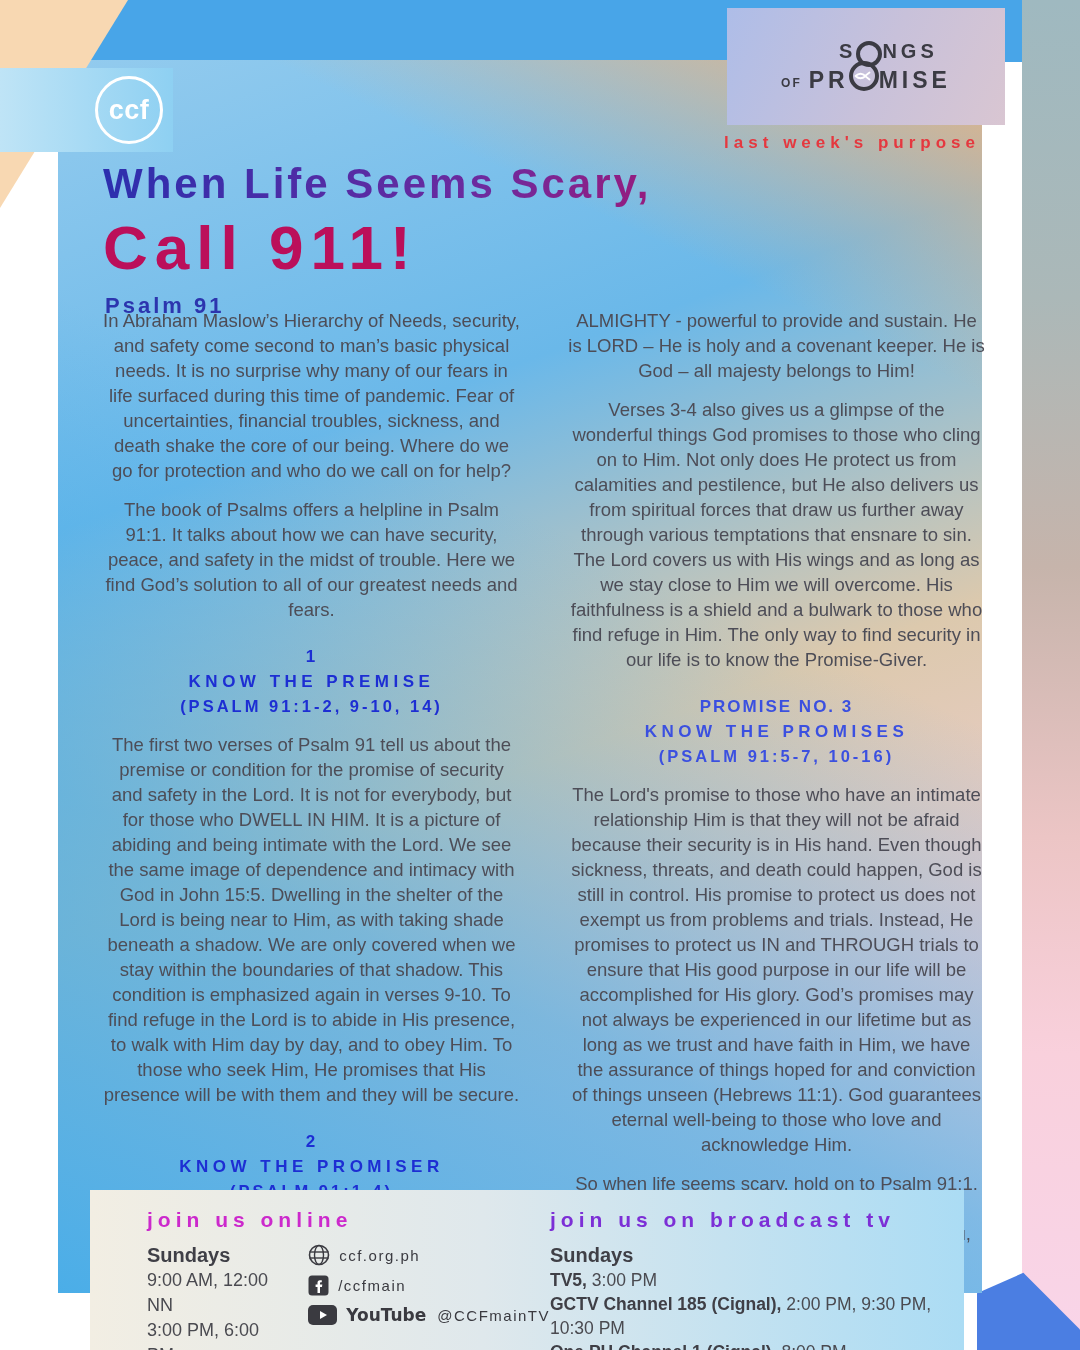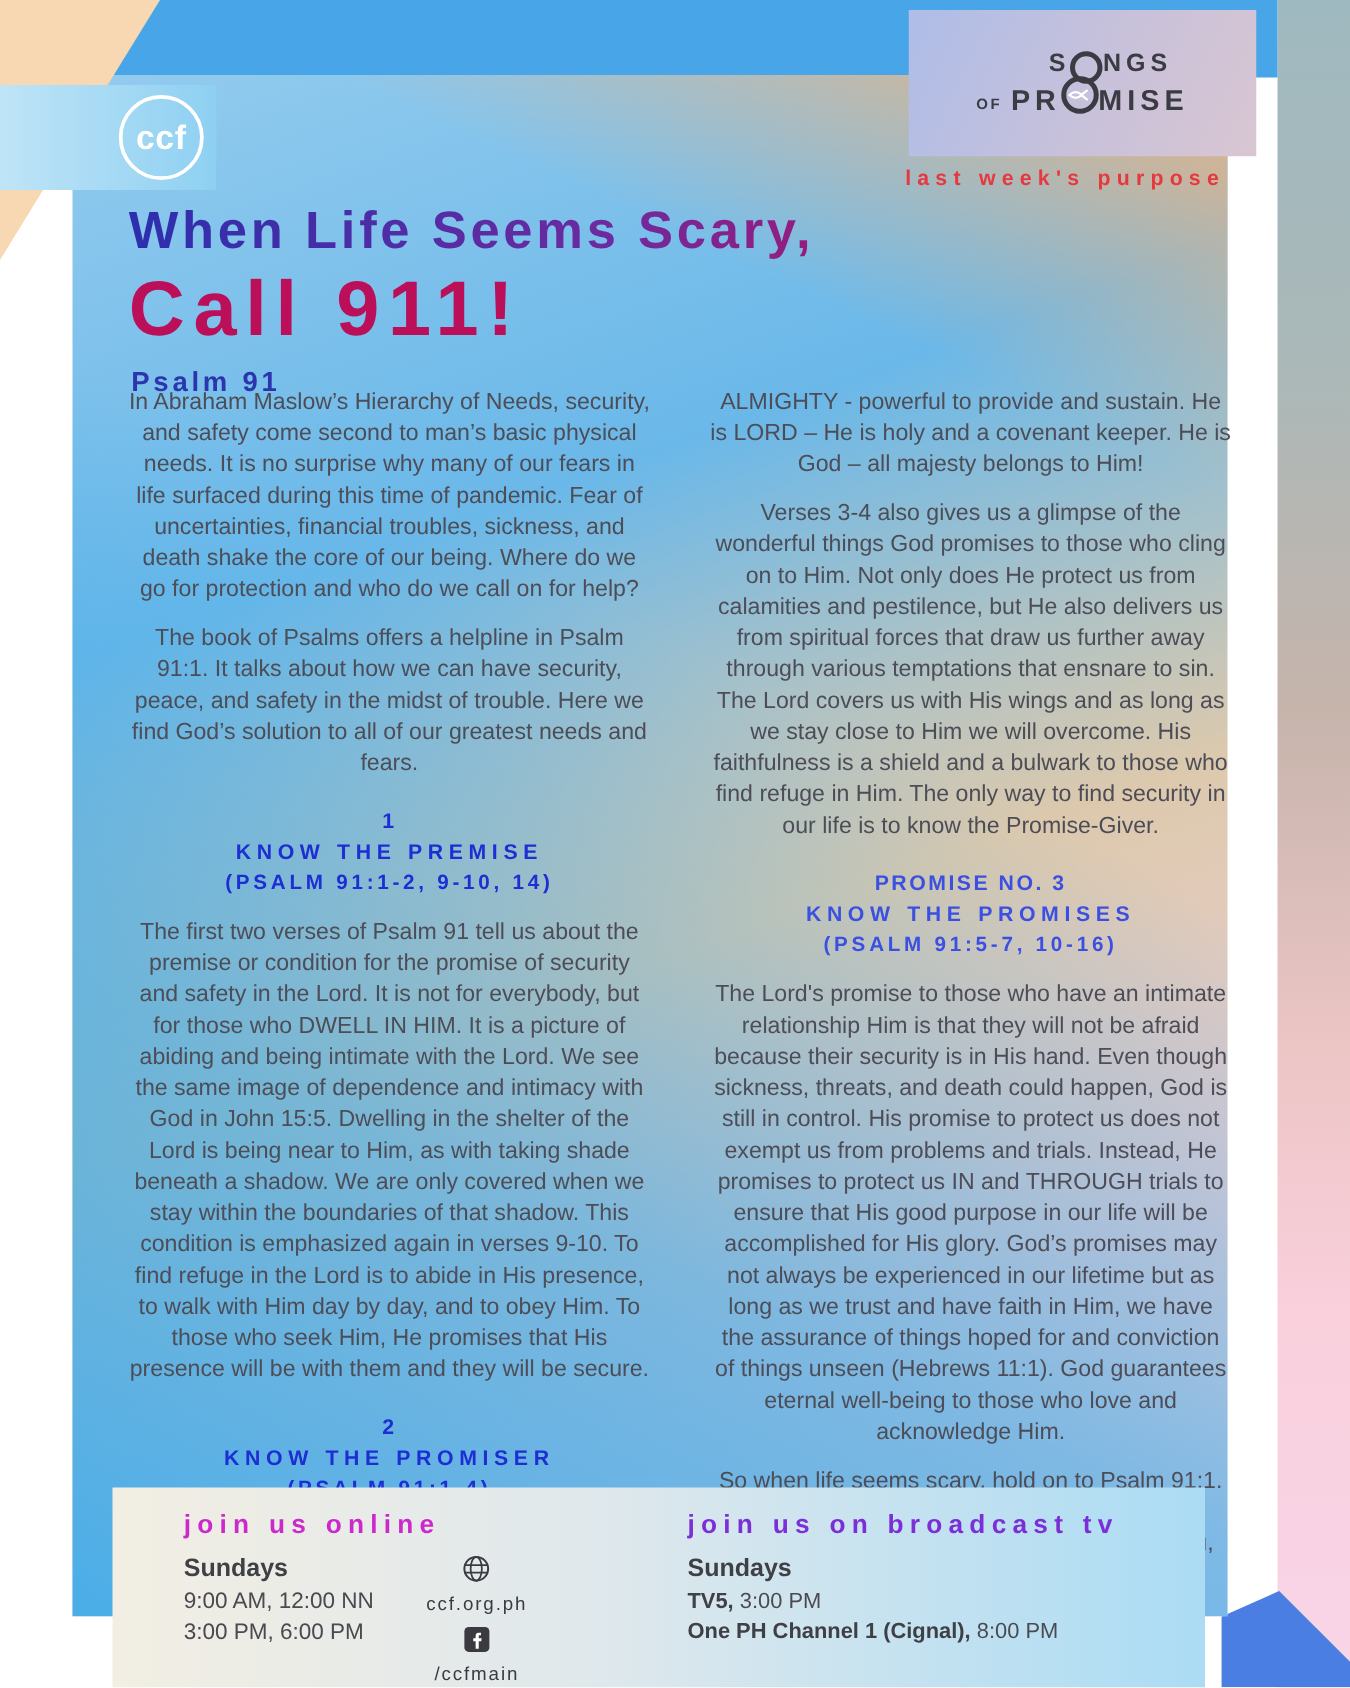--- a/index.html
+++ b/index.html
@@ -66,21 +66,21 @@
   .f-left{width:403px;}
   .f-right{flex:1;}
   .f-head{font-size:21px;font-weight:bold;letter-spacing:5px;margin:0 0 10px 0;}
   .f-head.online{color:#cc29cc;}
   .f-head.broadcast{color:#7c2fd6;}
   .f-day{font-size:20px;font-weight:bold;color:#3f3f46;line-height:26px;}
   .f-times{font-size:18px;color:#4a4a50;line-height:25px;}
   .f-cols{display:flex;gap:26px;}
   .f-links{padding-top:2px;}
   .f-link{display:flex;align-items:center;gap:9px;margin-bottom:9px;color:#3a3a40;
-    font-size:15px;letter-spacing:1.5px;flex-direction:column;}
+    font-size:15px;letter-spacing:1.5px;}
   .f-link .yt-word{font-weight:bold;font-size:17px;letter-spacing:0;margin-right:2px;font-family:"DejaVu Sans",sans-serif;}
   .sched{font-size:17.5px;color:#4a4a50;line-height:24px;}
   .sched b{color:#3f3f46;}
   .icon-svg{display:block;}
 </style>
 </head>
 <body>
 
 <div class="bg-base"></div>
 <div class="bg-right"></div>
@@ -190,15 +190,16 @@
           <span class="yt-word">YouTube</span>
           <span>@CCFmainTV</span>
         </div>
       </div>
     </div>
   </div>
   <div class="f-right">
     <div class="f-head broadcast">join us on broadcast tv</div>
     <div class="f-day">Sundays</div>
     <div class="sched"><b>TV5,</b><span> 3:00 PM</span></div>
+    <div class="sched"><b>GCTV Channel 185 (Cignal),</b><span> 2:00 PM, 9:30 PM, 10:30 PM</span></div>
     <div class="sched"><b>One PH Channel 1 (Cignal),</b><span> 8:00 PM</span></div>
   </div>
 </div>
 
 </body></html>

